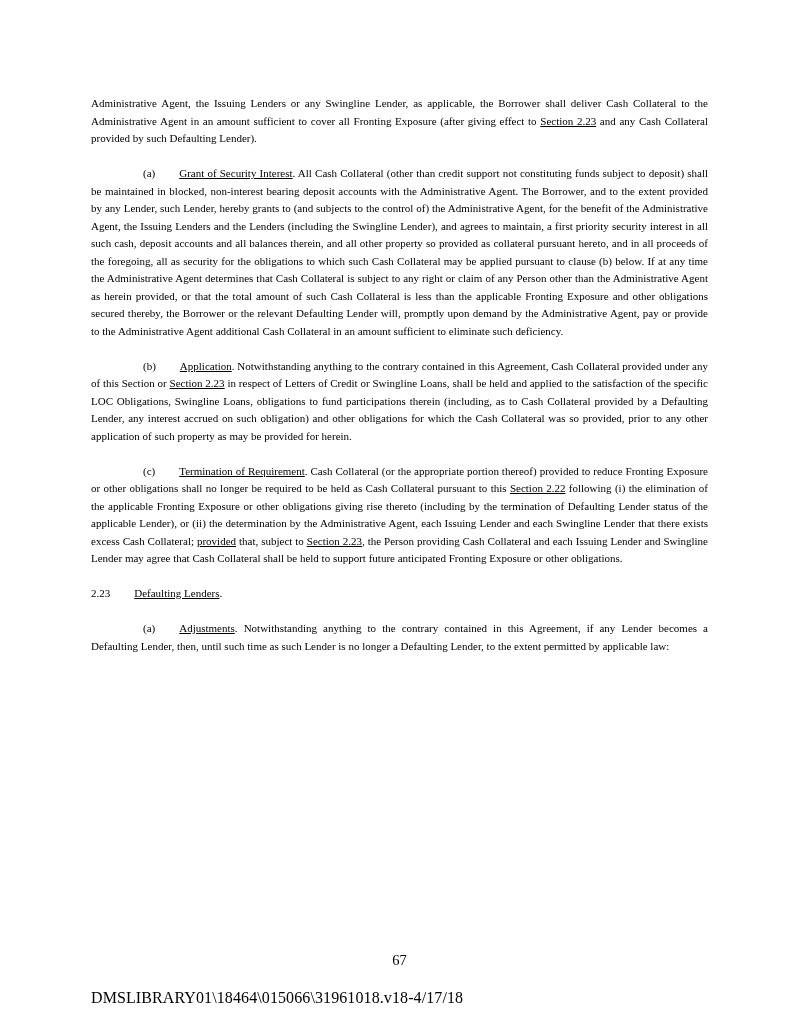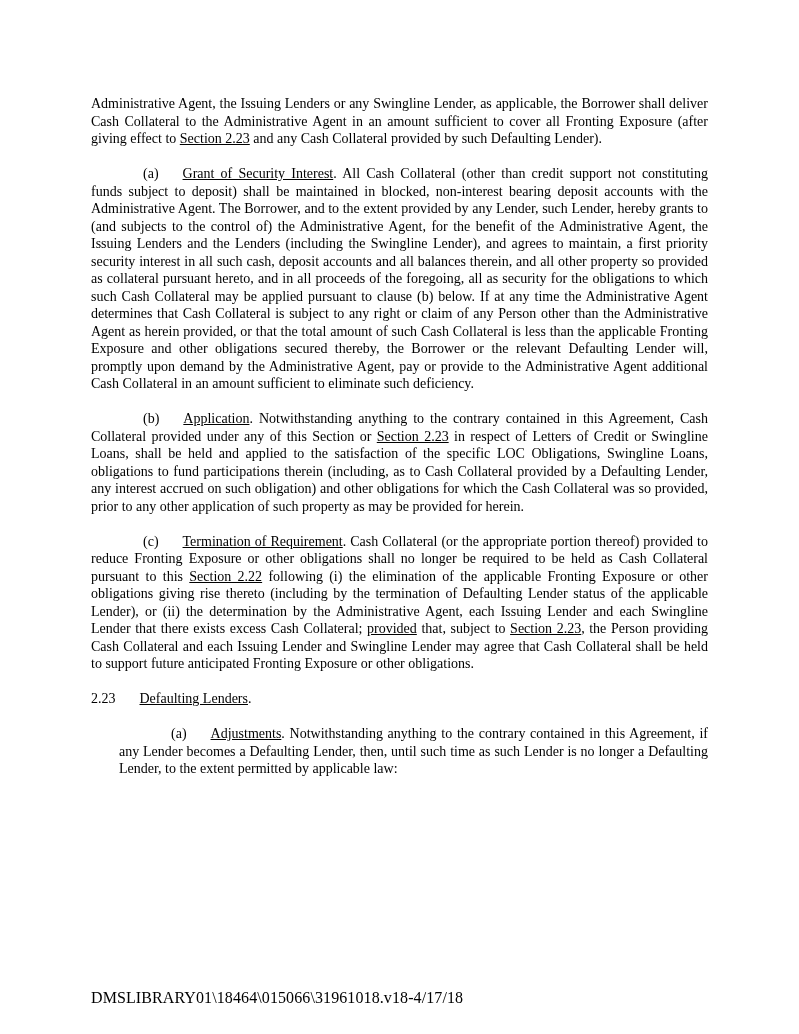--- a/index.html
+++ b/index.html
@@ -15,26 +15,26 @@
   .page {
     position: absolute;
     inset: 0;
     background: #ffffff;
   }
   .content {
     position: absolute;
     left: 91px;
     right: 91px;
     top: 95px;
-    font-size: 14px;
+    font-size: 11px;
     line-height: 17.5px;
     text-align: justify;
   }
   .para { margin-bottom: 17.5px; }
-  .para:last-child { margin-bottom: 0; margin-left: 28px; }
+  .para:last-child { margin-bottom: 0; }
   .para.indent { text-indent: 52px; }
   .u { text-decoration: underline; }
   .tab { display: inline-block; width: 24px; }
   .page-number {
     position: absolute;
     left: 0;
     right: 0;
     top: 952px;
     text-align: center;
     font-size: 14.5px;
@@ -60,14 +60,15 @@
     <p class="para indent"><span>(b)</span><span class="tab"></span><span class="u">Application</span><span>.  Notwithstanding anything to the contrary contained in this Agreement, Cash Collateral provided under any of this Section or </span><span class="u">Section 2.23</span><span> in respect of Letters of Credit or Swingline Loans, shall be held and applied to the satisfaction of the specific LOC Obligations, Swingline Loans, obligations to fund participations therein (including, as to Cash Collateral provided by a Defaulting Lender, any interest accrued on such obligation) and other obligations for which the Cash Collateral was so provided, prior to any other application of such property as may be provided for herein.</span></p>
 
     <p class="para indent"><span>(c)</span><span class="tab"></span><span class="u">Termination of Requirement</span><span>.  Cash Collateral (or the appropriate portion thereof) provided to reduce Fronting Exposure or other obligations shall no longer be required to be held as Cash Collateral pursuant to this </span><span class="u">Section 2.22</span><span> following (i) the elimination of the applicable Fronting Exposure or other obligations giving rise thereto (including by the termination of Defaulting Lender status of the applicable Lender), or (ii) the determination by the Administrative Agent, each Issuing Lender and each Swingline Lender that there exists excess Cash Collateral; </span><span class="u">provided</span><span> that, subject to </span><span class="u">Section 2.23</span><span>, the Person providing Cash Collateral and each Issuing Lender and Swingline Lender may agree that Cash Collateral shall be held to support future anticipated Fronting Exposure or other obligations.</span></p>
 
     <p class="para"><span>2.23</span><span class="tab"></span><span class="u">Defaulting Lenders</span><span>.</span></p>
 
     <p class="para indent"><span>(a)</span><span class="tab"></span><span class="u">Adjustments</span><span>.  Notwithstanding anything to the contrary contained in this Agreement, if any Lender becomes a Defaulting Lender, then, until such time as such Lender is no longer a Defaulting Lender, to the extent permitted by applicable law:</span></p>
 
   </div>
 
+  <div class="page-number">67</div>
   <div class="doc-id">DMSLIBRARY01\18464\015066\31961018.v18-4/17/18</div>
 </div>
 
 </body></html>

